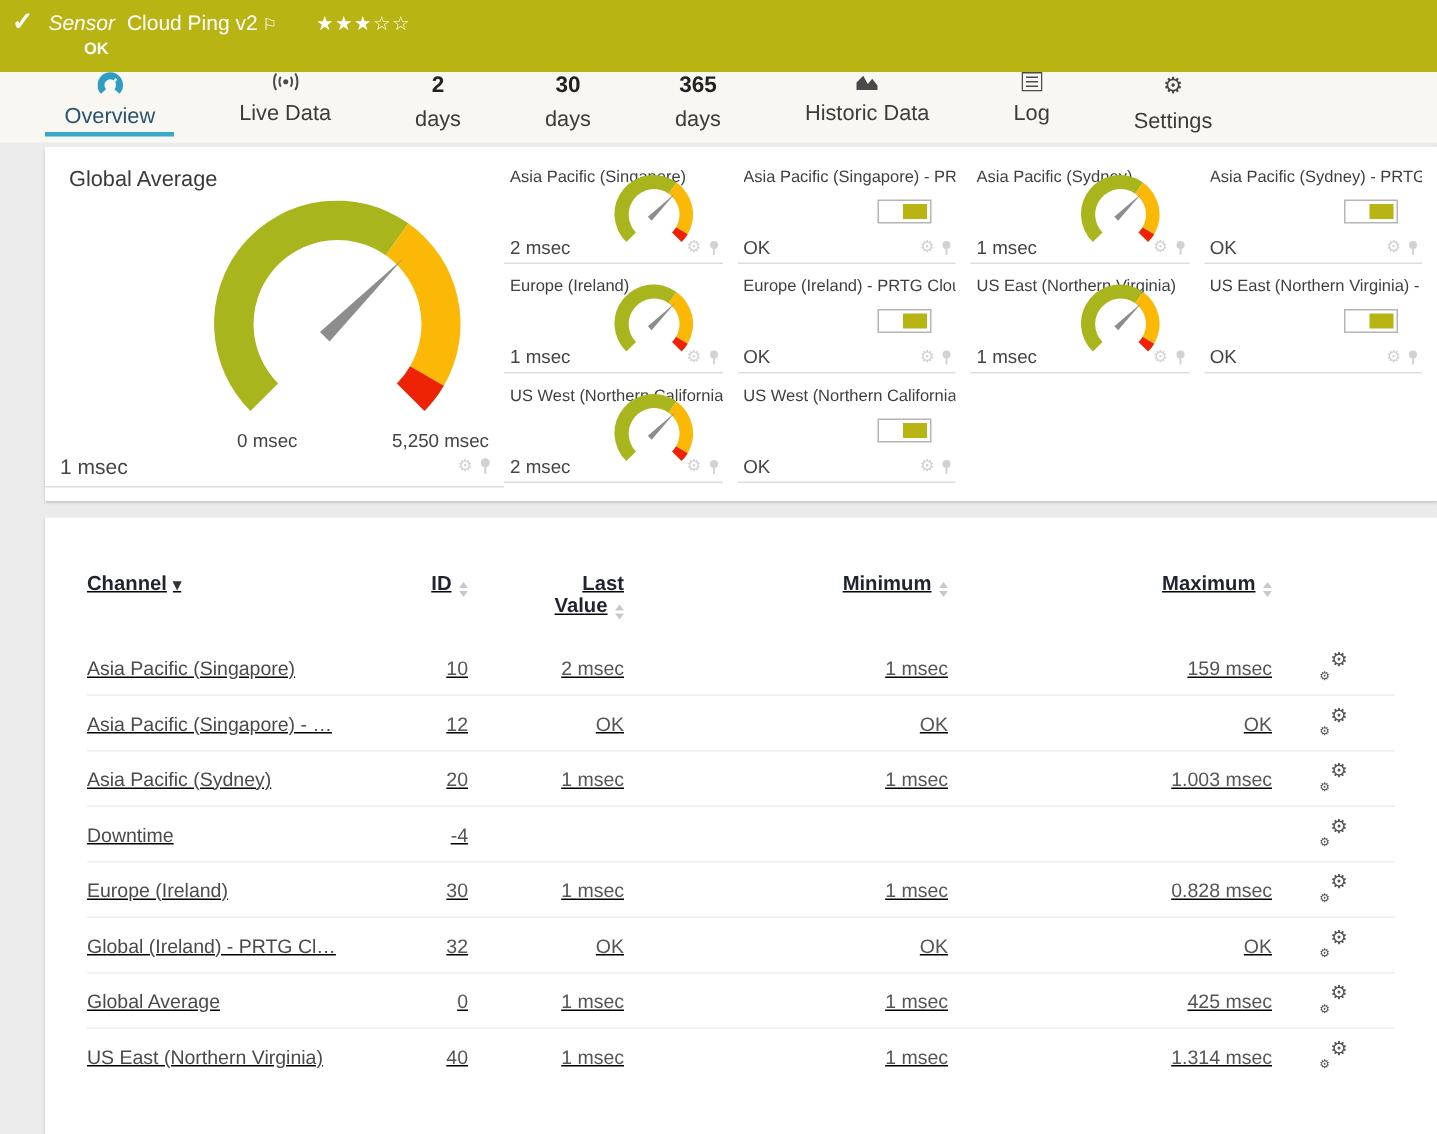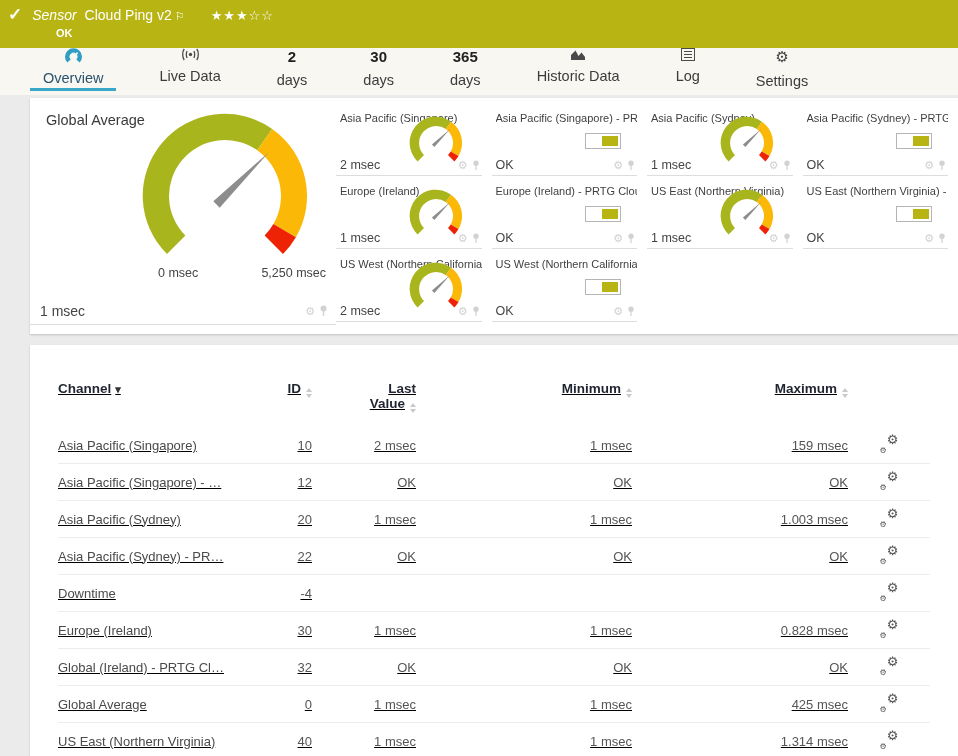--- a/index.html
+++ b/index.html
@@ -30,21 +30,21 @@
 
   
   .content { padding:3px 0 0 30px;text-decoration:underline; }
   .card { background:#fff; box-shadow:0 1px 2px rgba(0,0,0,.18); }
 
   
   .gauge-card { height:236px; display:flex; }
   .gpanel { width:306px; position:relative; border-bottom:1px solid #ddd;
     height:227px; flex:none; }
   .gtitle { position:absolute; top:14px; left:16px; font-size:14.5px; color:#3a3a3a; }
-  .gauge-wrap { position:absolute; top:8px; left:102px; width:186px; }
+  .gauge-wrap { position:absolute; top:28px; left:102px; width:186px; }
   .glabels { display:flex; justify-content:space-between; padding:0 0 0 26px;
     font-size:12.5px; color:#444; margin-top:0px; }
   .glabels span:last-child { margin-right:-8px; }
   .gfooter { position:absolute; bottom:5px; left:10px; right:8px; display:flex;
     align-items:center; }
   .gvalue { font-size:14px; color:#444; }
   .panel-icons { margin-left:auto; display:flex; align-items:center; gap:4px; }
   .gear-sm { font-size:11px; color:#d2d2d2; line-height:1; cursor:pointer; }
 
   .mini-grid { flex:1; display:grid; grid-template-columns:repeat(4,1fr);
@@ -446,32 +446,20 @@
     <td>1 msec</td>
     <td>1 msec</td>
     <td>1.003 msec</td>
     <td class="act">
       <span class="gears">
         <span class="g1">⚙</span><span class="g2">⚙</span>
       </span>
     </td>
   </tr>
 
-  <tr>
-    <td class="ch">Asia Pacific (Sydney) - PR…</td>
-    <td>22</td>
-    <td>OK</td>
-    <td>OK</td>
-    <td>OK</td>
-    <td class="act">
-      <span class="gears">
-        <span class="g1">⚙</span><span class="g2">⚙</span>
-      </span>
-    </td>
-  </tr>
 
   <tr>
     <td class="ch">Downtime</td>
     <td>-4</td>
     <td></td>
     <td></td>
     <td></td>
     <td class="act">
       <span class="gears">
         <span class="g1">⚙</span><span class="g2">⚙</span>

